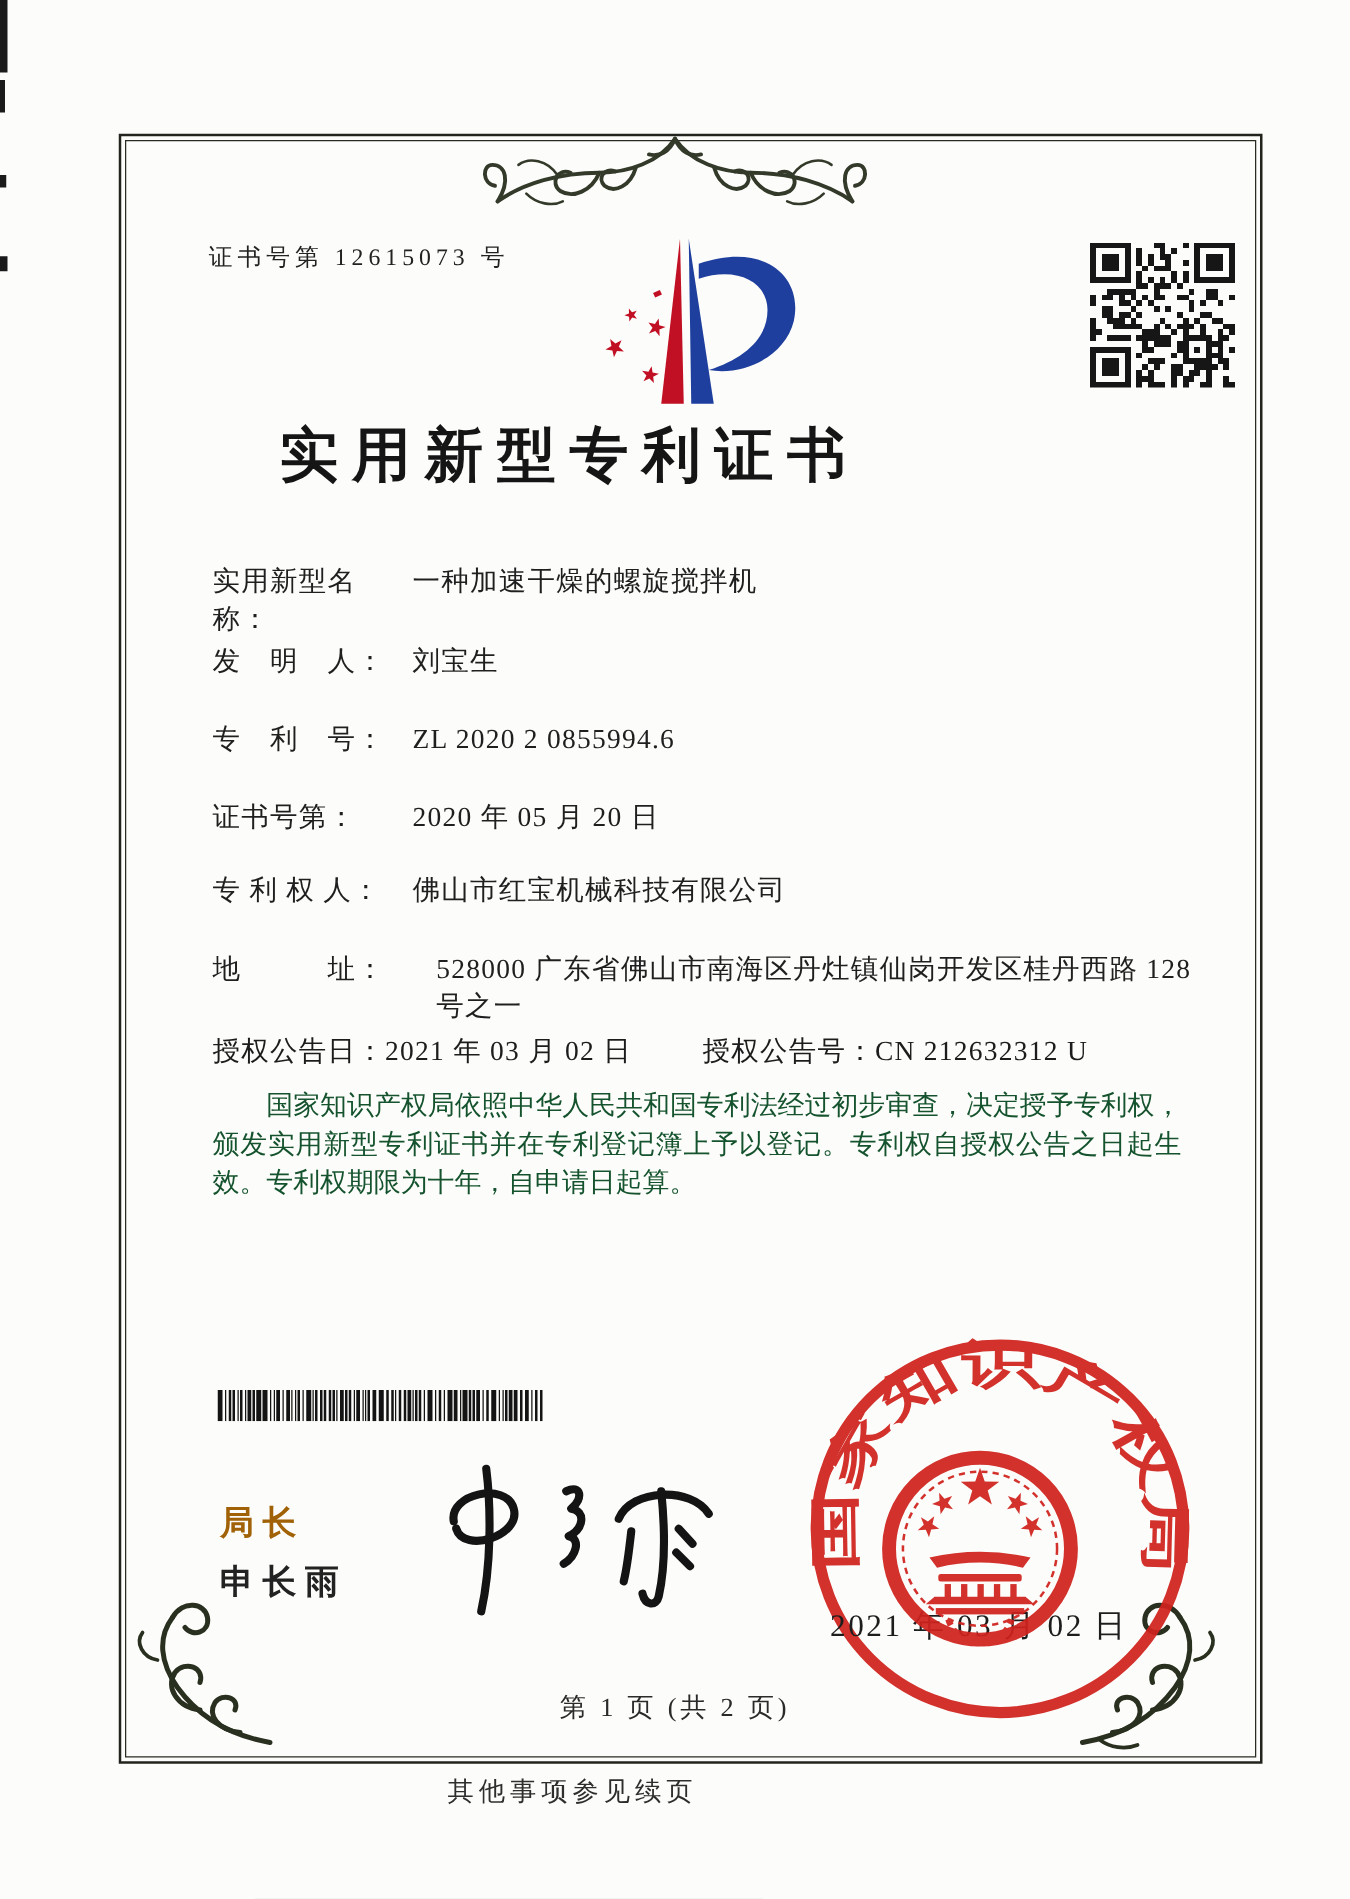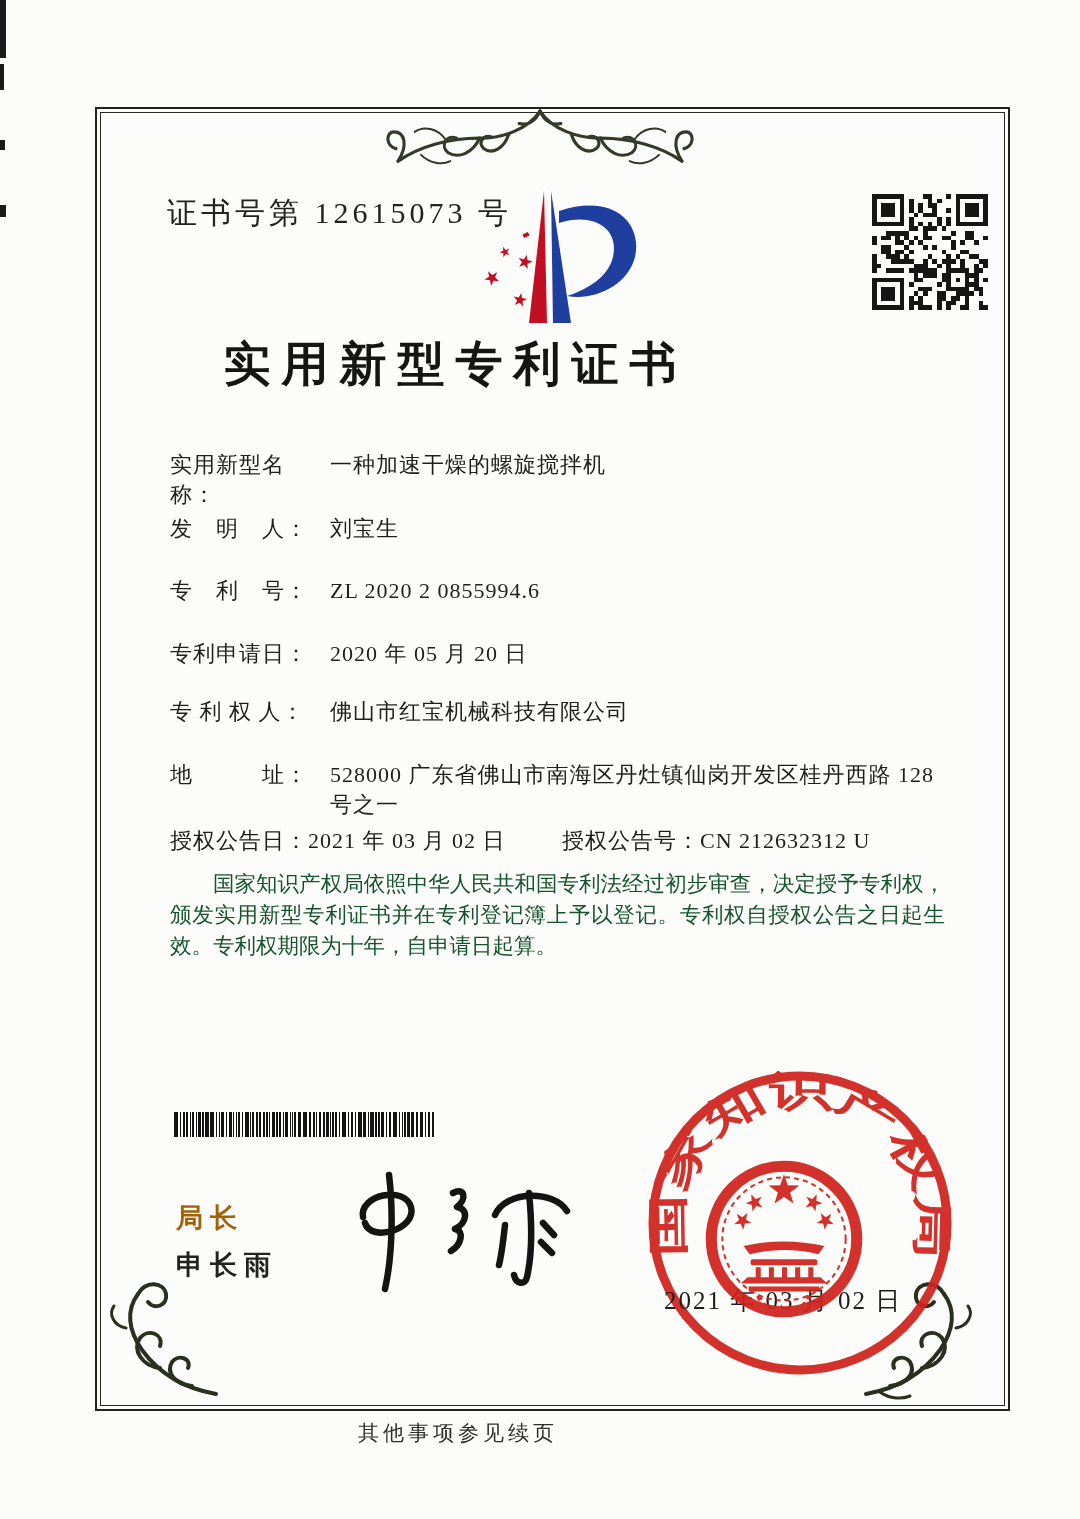--- a/index.html
+++ b/index.html
@@ -5,21 +5,21 @@
   html,body{margin:0;padding:0;background:#e8e8e6;}
   .page{
     position:relative;width:1080px;height:1519px;background:#fcfcfa;
     overflow:hidden;font-family:"Liberation Serif","DejaVu Serif",serif;color:#1c1c1c;
   }
   
   .frame{position:absolute;left:95px;top:107px;width:911px;height:1300px;border:2.5px solid #23231d;}
   .frame-inner{position:absolute;inset:3px;border:1.5px solid #2a2a23;}
   .ornament{position:absolute;pointer-events:none;}
   
-  .cert-no{position:absolute;left:167px;top:193px;font-size:30px;letter-spacing:4px;color:#222;}
+  .cert-no{position:absolute;left:167px;top:193px;font-size:19px;letter-spacing:4px;color:#222;}
   .logo{position:absolute;left:443px;top:183px;width:215px;height:148px;}
   .qr{position:absolute;left:872px;top:194px;width:116px;height:116px;}
   .title{position:absolute;left:0;width:900px;top:333px;text-align:center;
          font-size:47px;font-weight:700;letter-spacing:11px;text-indent:11px;color:#151515;}
   
   .field{position:absolute;left:170px;font-size:22px;color:#1f1f1f;letter-spacing:1px;}
   .field .lbl{display:inline-block;width:160px;vertical-align:top;}
   .field .val{display:inline-block;max-width:620px;vertical-align:top;line-height:30px;}
   .grant-left{position:absolute;left:170px;top:826px;font-size:22px;letter-spacing:1px;}
   .grant-right{position:absolute;left:562px;top:826px;font-size:22px;letter-spacing:1px;}
@@ -414,27 +414,27 @@
   <div class="field" style="top:514px;">
     <span class="lbl">发　明　人：</span><span class="val">刘宝生</span>
   </div>
   <div class="field" style="top:450px;">
     <span class="lbl">实用新型名称：</span><span class="val">一种加速干燥的螺旋搅拌机</span>
   </div>
   <div class="field" style="top:576px;">
     <span class="lbl">专　利　号：</span><span class="val">ZL 2020 2 0855994.6</span>
   </div>
   <div class="field" style="top:639px;">
-    <span class="lbl">专利申请日：</span><span class="val">2020 年 05 月 20 日</span>
+    <span class="lbl">证书号第：</span><span class="val">2020 年 05 月 20 日</span>
   </div>
   <div class="field" style="top:697px;">
     <span class="lbl">专 利 权 人：</span><span class="val">佛山市红宝机械科技有限公司</span>
   </div>
   <div class="field" style="top:760px;">
-    <span class="lbl">地　　　址：</span><span class="val" style="max-width:610px;">528000 广东省佛山市南海区丹灶镇仙岗开发区桂丹西路 128 号之一</span>
+    <span class="lbl">地　　　址：</span><span class="val" style="max-width:610px;margin-left:19px;">528000 广东省佛山市南海区丹灶镇仙岗开发区桂丹西路 128 号之一</span>
   </div>
 
   <div class="grant-left">
     <span>授权公告日：</span><span>2021 年 03 月 02 日</span>
   </div>
   <div class="grant-right">
     <span>授权公告号：</span><span>CN 212632312 U</span>
   </div>
 
   <div class="body-text">
@@ -566,15 +566,16 @@
       <rect x="50" y="139" width="70" height="5" stroke="none"></rect>
       <path d="M60,148 A26,26 0 0 0 110,148" fill="none" stroke-width="5" stroke-dasharray="5 4"></path>
       <path d="M22,124 C36,148 56,160 72,164" fill="none" stroke-width="6"></path>
       <path d="M148,124 C134,148 114,160 98,164" fill="none" stroke-width="6"></path>
     </g>
     <defs>
       <path id="st2" d="M0,-10 L2.35,-3.24 L9.51,-3.09 L3.8,1.24 L5.88,8.09 L0,4 L-5.88,8.09 L-3.8,1.24 L-9.51,-3.09 L-2.35,-3.24 Z"></path>
     </defs>
   </svg>
 
+  <div class="page-info">第 1 页 (共 2 页)</div>
   <div class="cont-note">其他事项参见续页</div>
 
 </div>
 
 </body></html>

